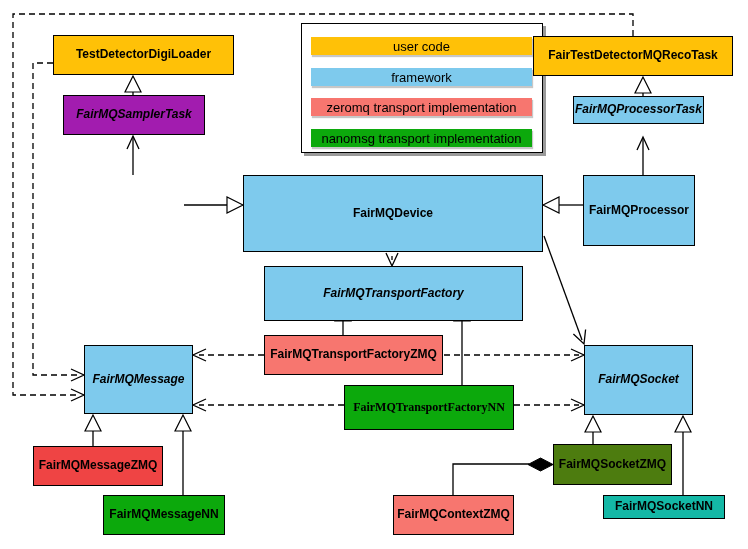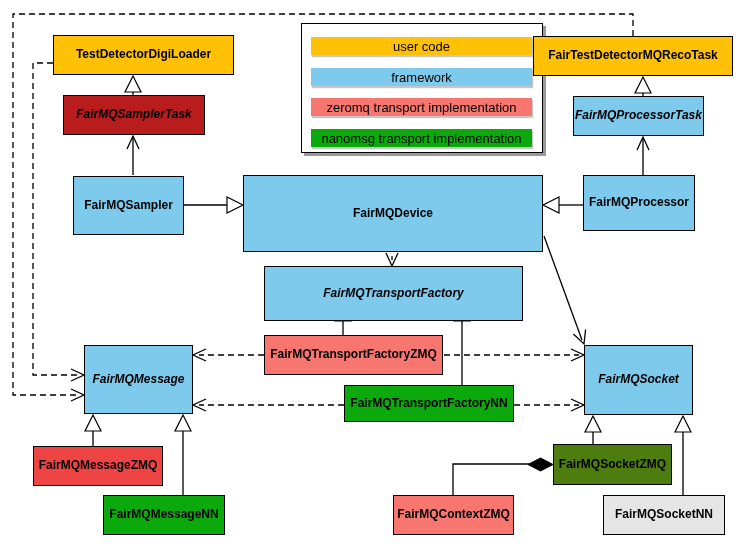--- a/index.html
+++ b/index.html
@@ -154,45 +154,44 @@
 
   <div id="legend-box">
     <div class="legend-bar" style="top: 13px; background-color: rgb(255, 193, 7);">user code</div>
     <div class="legend-bar" style="top: 44px; background-color: rgb(126, 202, 237);">framework</div>
     <div class="legend-bar" style="top: 74px; background-color: rgb(247, 118, 111);">zeromq transport implementation</div>
     <div class="legend-bar" style="top: 105px; background-color: rgb(12, 169, 12);">nanomsg transport implementation</div>
   </div>
 
   <div class="node" style="left: 53px; top: 35px; width: 181px; height: 40px; background-color: rgb(255, 193, 7);">TestDetectorDigiLoader</div>
 
-  <div class="node abstract" style="left: 63px; top: 95px; width: 142px; height: 40px; background-color: #b91c1c;">FairMQSamplerTask</div>
+  <div class="node abstract" style="left: 63px; top: 95px; width: 142px; height: 40px; background-color: #a21caf;">FairMQSamplerTask</div>
 
-  <div class="node" style="left: 73px; top: 176px; width: 111px; height: 59px; background-color: rgb(126, 202, 237);">FairMQSampler</div>
 
   <div class="node" style="left: 533px; top: 36px; width: 200px; height: 40px; background-color: rgb(255, 193, 7);">FairTestDetectorMQRecoTask</div>
 
-  <div class="node abstract" style="left: 573px; top: 96px; width: 131px; height: 40px; background-color: rgb(126, 202, 237);">FairMQProcessorTask</div>
+  <div class="node abstract" style="left: 573px; top: 96px; width: 131px; height: 28px; background-color: rgb(126, 202, 237);">FairMQProcessorTask</div>
 
-  <div class="node" style="left: 583px; top: 175px; width: 112px; height: 56px; background-color: rgb(126, 202, 237);">FairMQProcessor</div>
+  <div class="node" style="left: 583px; top: 175px; width: 112px; height: 71px; background-color: rgb(126, 202, 237);">FairMQProcessor</div>
 
   <div class="node" style="left: 243px; top: 175px; width: 300px; height: 77px; background-color: rgb(126, 202, 237);">FairMQDevice</div>
 
   <div class="node abstract" style="left: 264px; top: 266px; width: 259px; height: 55px; background-color: rgb(126, 202, 237);">FairMQTransportFactory</div>
 
   <div class="node" style="left: 264px; top: 335px; width: 179px; height: 40px; background-color: rgb(247, 118, 111);">FairMQTransportFactoryZMQ</div>
 
-  <div class="node" style="left: 344px; top: 385px; width: 170px; height: 37px; background-color: rgb(12, 169, 12);">FairMQTransportFactoryNN</div>
+  <div class="node" style="left: 344px; top: 385px; width: 170px; height: 45px; background-color: rgb(12, 169, 12); font-family: Liberation Serif, serif;">FairMQTransportFactoryNN</div>
 
   <div class="node abstract" style="left: 84px; top: 345px; width: 109px; height: 69px; background-color: rgb(126, 202, 237);">FairMQMessage</div>
 
   <div class="node abstract" style="left: 584px; top: 345px; width: 109px; height: 70px; background-color: rgb(126, 202, 237);">FairMQSocket</div>
 
   <div class="node" style="left: 33px; top: 446px; width: 130px; height: 40px; background-color: #ef4444;">FairMQMessageZMQ</div>
 
   <div class="node" style="left: 103px; top: 495px; width: 122px; height: 40px; background-color: rgb(12, 169, 12);">FairMQMessageNN</div>
 
   <div class="node" style="left: 393px; top: 495px; width: 121px; height: 40px; background-color: rgb(247, 118, 111);">FairMQContextZMQ</div>
 
   <div class="node" style="left: 553px; top: 444px; width: 119px; height: 41px; background-color: #4d7c0f;">FairMQSocketZMQ</div>
 
-  <div class="node" style="left: 603px; top: 495px; width: 122px; height: 40px; background-color: #e5e5e5;">FairMQSocketNN</div>
+  <div class="node" style="left: 603px; top: 495px; width: 122px; height: 24px; background-color: #14b8a6;">FairMQSocketNN</div>
 
 </div>
 
 </body></html>

